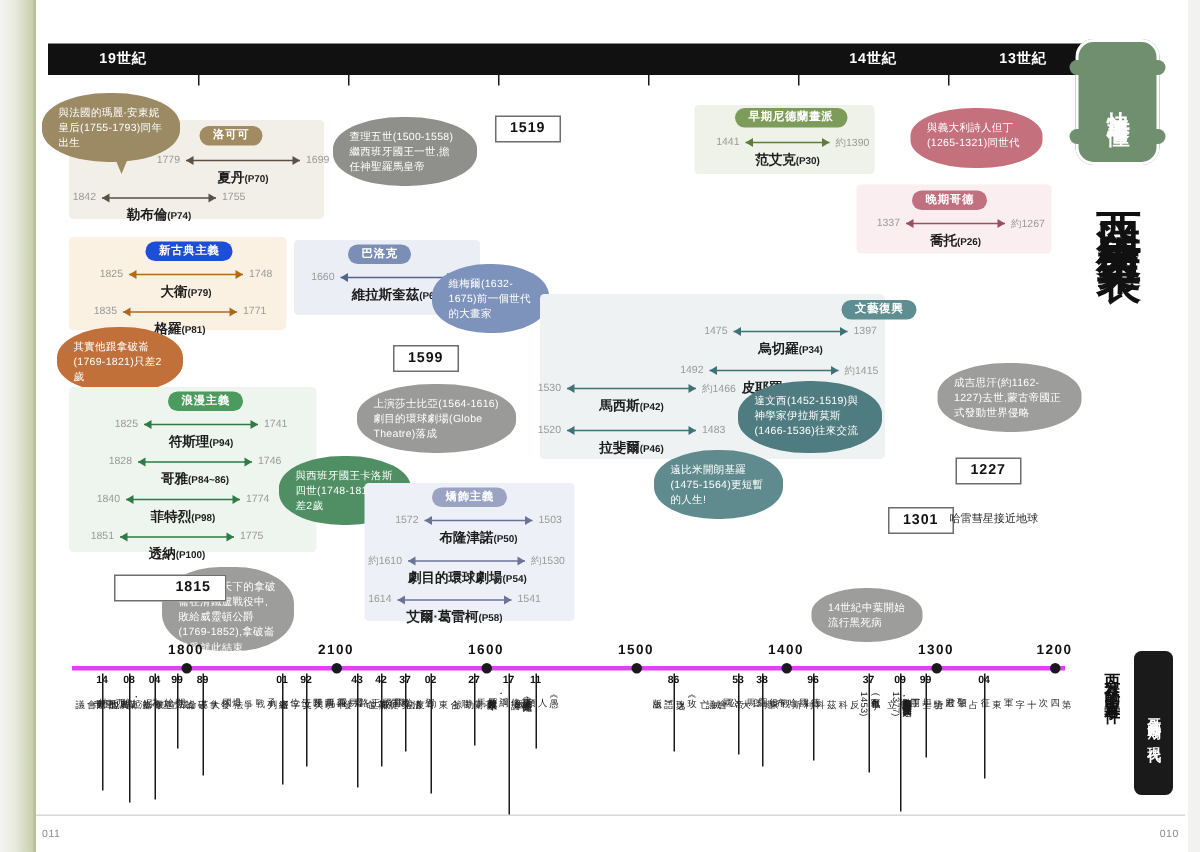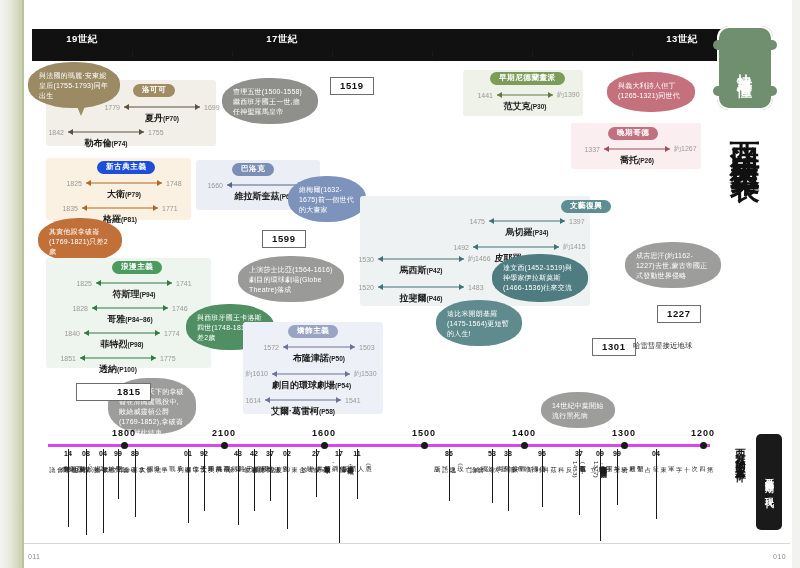--- a/index.html
+++ b/index.html
@@ -34,21 +34,21 @@
   .folio {
     position: absolute; bottom: 8px;
     font-size: 7px; color: #8a8a86; letter-spacing: .4px;
   }
   .folio.left { left: 28px; }
   .folio.right { right: 14px; }
 
   
   .century-bar {
     position: absolute; left: 32px; top: 29px;
-    width: 700px; height: 32px;
+    width: 700px; height: 21px;
     background: #111111;
   }
   .century-bar .cell {
     position: absolute; top: 0; height: 21px;
     display: flex; align-items: center; justify-content: center;
     color: #ffffff; font-size: 9.5px; letter-spacing: .5px; font-weight: bold;
     white-space: nowrap;
   }
   .tickrow {
     position: absolute; left: 32px; top: 50px; width: 700px; height: 9px;
@@ -214,21 +214,21 @@
 
   <div class="edge-left"></div>
   <div class="edge-left-line"></div>
   <div class="edge-right"></div>
   <div class="bottom-rule"></div>
   <div class="folio left">011</div>
   <div class="folio right">010</div>
 
   <div class="century-bar">
     <div class="cell" style="left:0px;width:100px;">19世紀</div>
-    <div class="cell" style="left:200px;width:100px;">17世紀</div>
+    <div class="cell" style="left:500px;width:100px;">14世紀</div>
     <div class="cell" style="left:600px;width:100px;">13世紀</div>
   </div>
   <div class="tickrow">
     <i style="left:100px"></i>
       <i style="left:200px"></i>
       <i style="left:300px"></i>
     <i style="left:400px"></i>
       <i style="left:500px"></i>
       <i style="left:600px"></i>
       <i style="left:699px"></i>
@@ -412,21 +412,21 @@
 
   <div class="bubble" style="left:222px;top:78px;width:96px;height:46px;background:#8f8f8c;">查理五世(1500-1558)繼西班牙國王一世,擔任神聖羅馬皇帝</div>
   <div class="bubble" style="left:238px;top:256px;width:106px;height:46px;background:#9a9a98;">上演莎士比亞(1564-1616)劇目的環球劇場(Globe Theatre)落成</div>
   <div class="bubble" style="left:625px;top:242px;width:96px;height:46px;background:#9d9d9b;">成吉思汗(約1162-1227)去世,蒙古帝國正式發動世界侵略</div>
   <div class="bubble" style="left:541px;top:392px;width:74px;height:36px;background:#9d9d9b;">14世紀中葉開始流行黑死病</div>
   <div class="bubble" style="left:108px;top:378px;width:88px;height:56px;background:#9d9d9b;border-radius:44%;">開啟百日天下的拿破崙在滑鐵盧戰役中,敗給威靈頓公爵(1769-1852),拿破崙戰爭就此結束</div>
 
   <div class="yearbox" style="left:330px;top:77px;">1519</div>
   <div class="yearbox" style="left:262px;top:230px;">1599</div>
   <div class="yearbox" style="left:76px;top:383px;padding-left:40px;">1815</div>
-  <div class="yearbox" style="left:637px;top:305px;margin-left:20px;">1227</div>
+  <div class="yearbox" style="left:637px;top:305px;">1227</div>
   <div class="yearbox" style="left:592px;top:338px;">1301</div>
   <div class="note-text" style="left:633px;top:341px;">哈雷彗星接近地球</div>
 
   <div class="title-panel">
     <div class="badge">
       <span>快速看懂</span>
     </div>
     <div class="big-title">西洋美術史年表</div>
   </div>
   <div class="side-tab">

